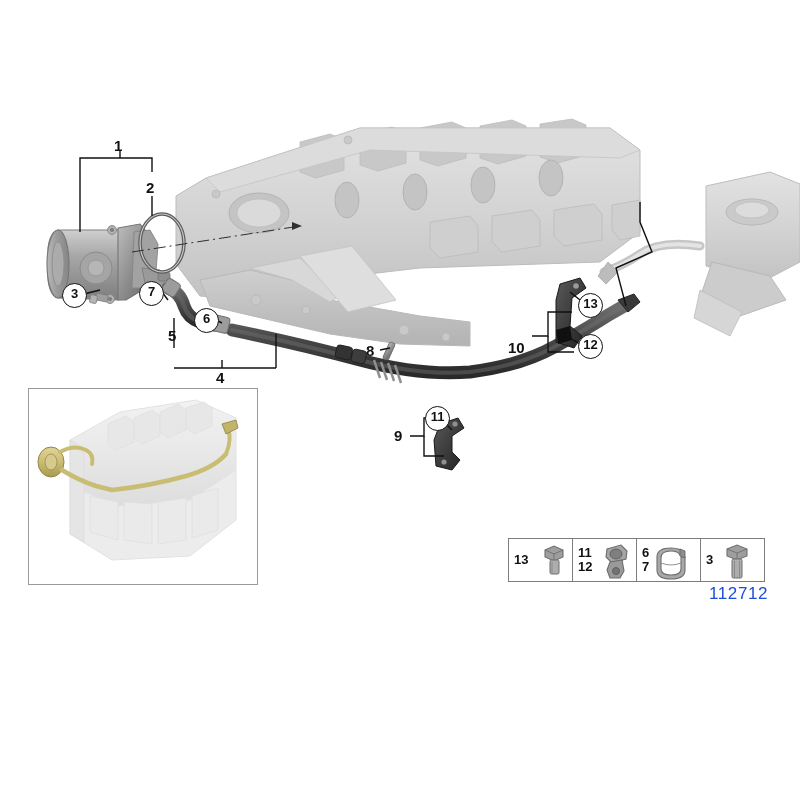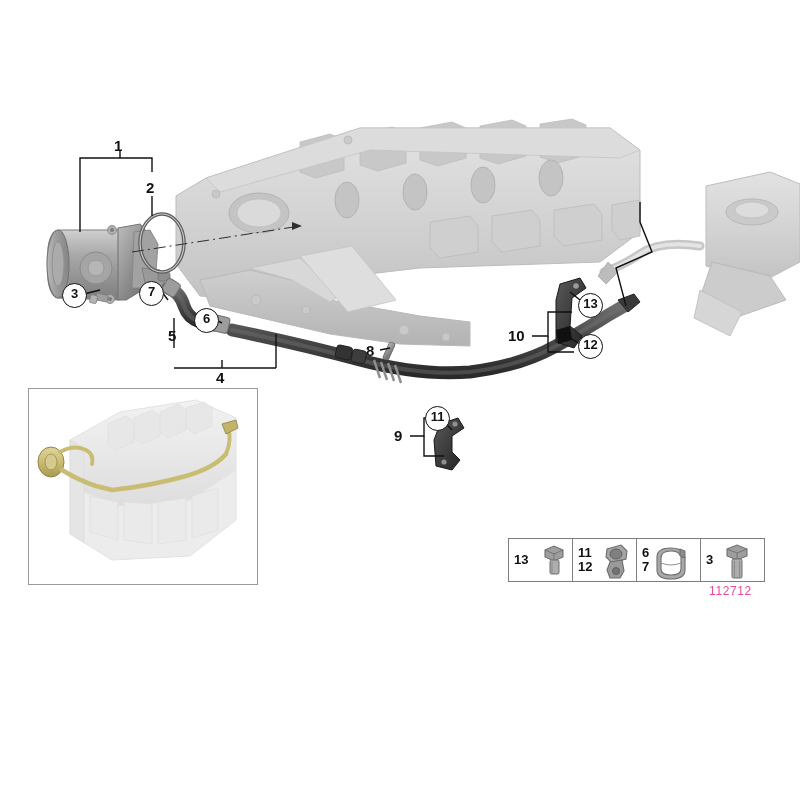--- a/index.html
+++ b/index.html
@@ -36,22 +36,22 @@
     top: 700px;
     width: 800px;
     height: 100px;
   }
 
   
   #diagram-number {
     position: absolute;
     left: 709px;
     top: 584px;
-    font-size: 12px;
-    color: #ec4899;
+    font-size: 17px;
+    color: #1d4ed8;
     letter-spacing: 0.6px;
     font-family: "Liberation Sans", sans-serif;
   }
 
   
   .callout {
     position: absolute;
     font-size: 15px;
     font-weight: bold;
     color: #111111;
@@ -353,21 +353,21 @@
 
   <div class="callout" style="left:114px; top:138px;">1</div>
   <div class="callout" style="left:146px; top:180px;">2</div>
   <div class="callout-circled" style="left:62px; top:283px;">3</div>
   <div class="callout" style="left:216px; top:370px;">4</div>
   <div class="callout" style="left:168px; top:328px;">5</div>
   <div class="callout-circled" style="left:194px; top:308px;">6</div>
   <div class="callout-circled" style="left:139px; top:281px;">7</div>
   <div class="callout" style="left:366px; top:343px;">8</div>
   <div class="callout" style="left:394px; top:428px;">9</div>
-  <div class="callout" style="left:508px; top:328px;">10</div>
+  <div class="callout" style="left:508px; top:340px;">10</div>
   <div class="callout-circled" style="left:425px; top:406px;">11</div>
   <div class="callout-circled" style="left:578px; top:334px;">12</div>
   <div class="callout-circled" style="left:578px; top:293px;">13</div>
 
   <div id="inset-box"></div>
   <svg class="layer" viewBox="0 0 800 800" width="800" height="800">
     <g clip-path="none">
 
       <g opacity="0.95">
         <path d="M70 440 L120 412 L196 400 L236 418 L236 470 L190 500 L118 506 L70 486 Z" fill="url(#gGhost)" stroke="#e0e0e0" stroke-width="1"></path>

